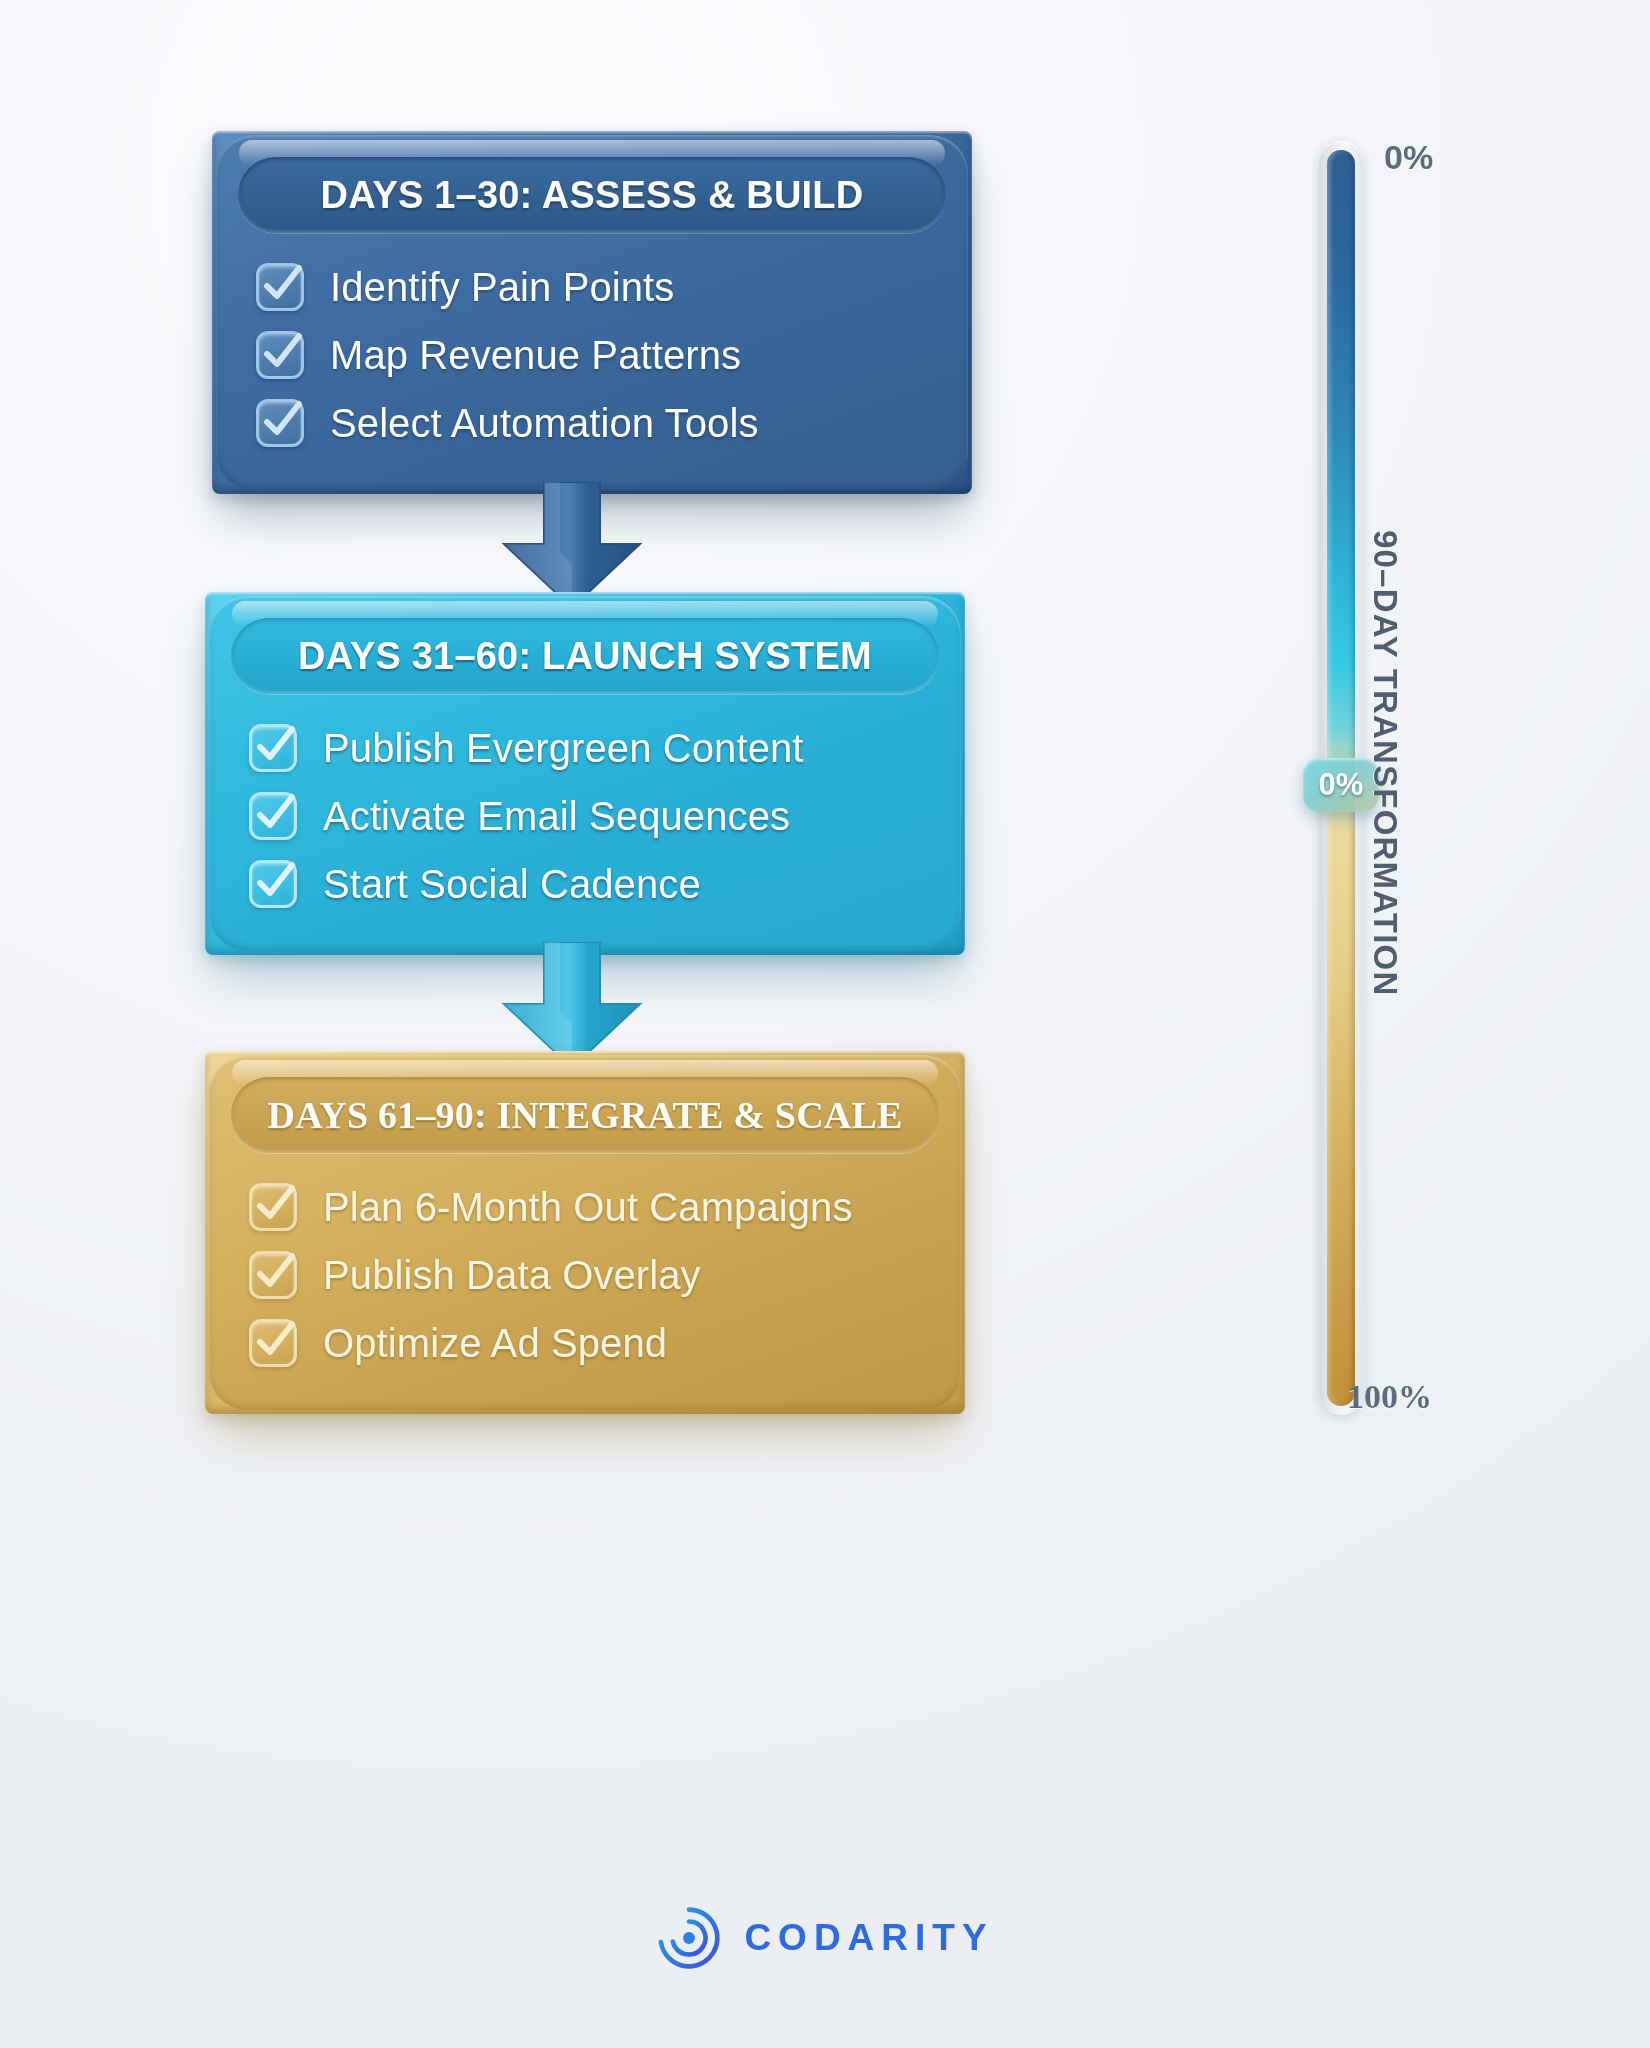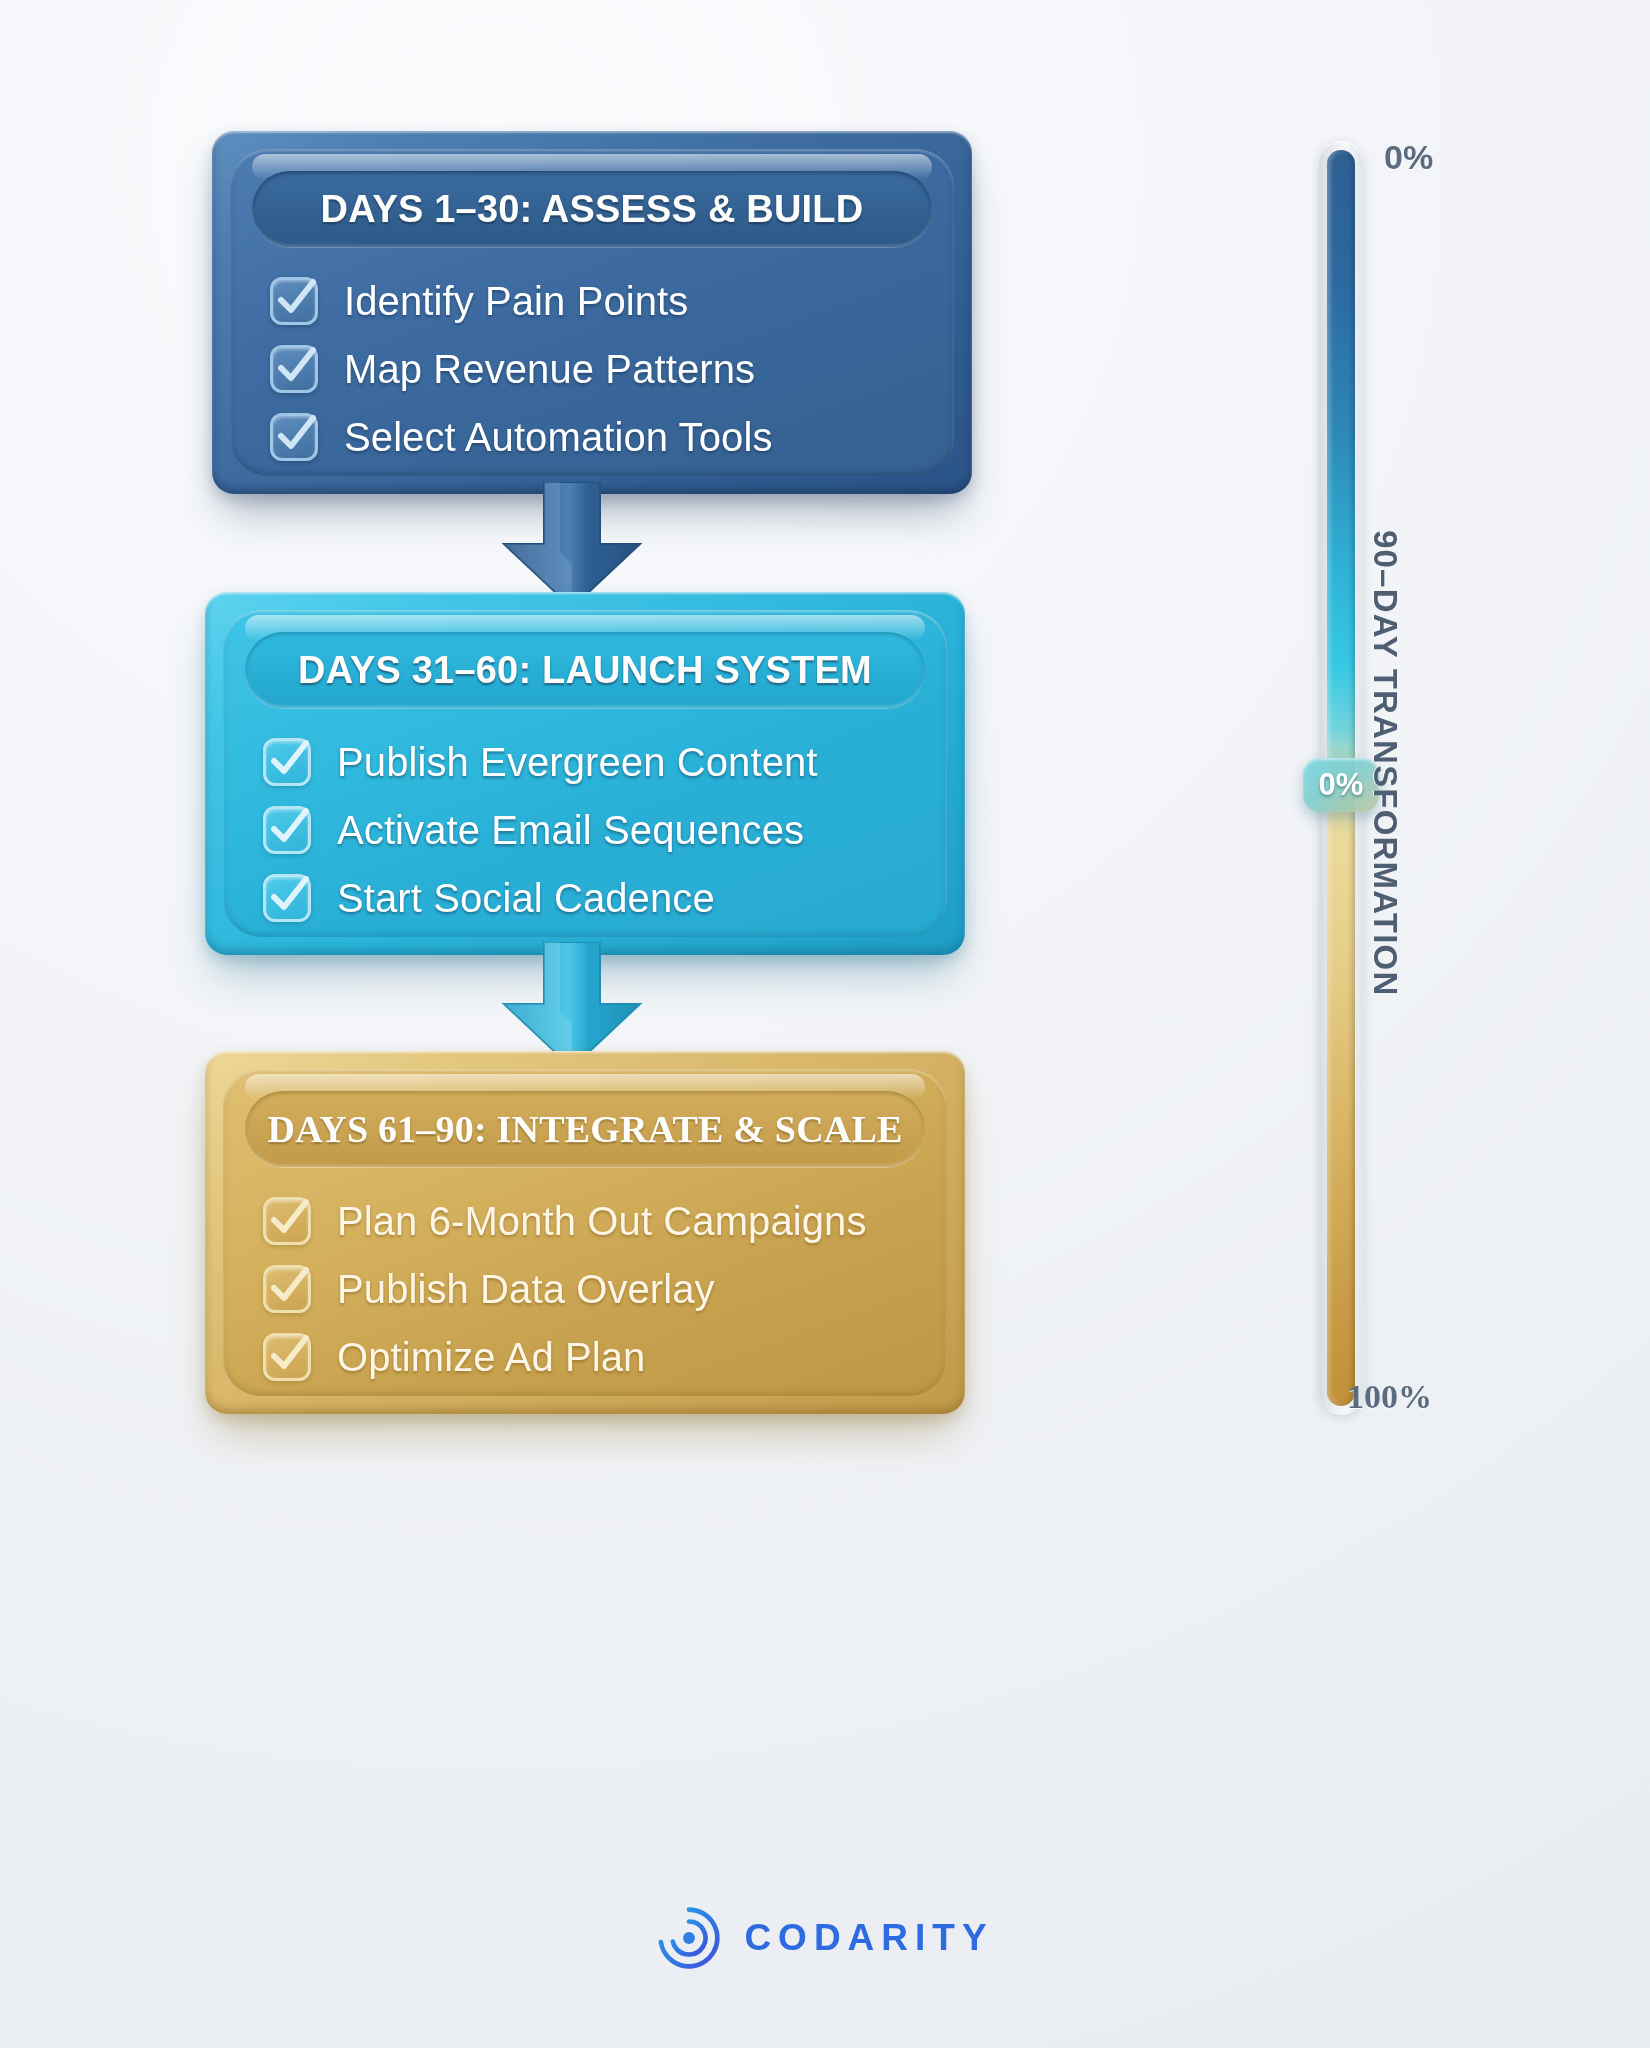--- a/index.html
+++ b/index.html
@@ -9,23 +9,23 @@
       radial-gradient(130% 100% at 30% 8%, #fbfcfe 0%, #f2f4f7 45%, #e9ecf1 100%);
     font-family:"Liberation Sans", sans-serif;
     overflow:hidden;
     position:relative;
   }
   .stage{position:absolute;inset:0;}
 
   
   .card{
     position:absolute;
-    border-radius:22px;
+    border-radius:8px;
     box-sizing:border-box;
-    padding:18px;
+    padding:4px;
   }
   .card-inner{
     width:100%;height:100%;
     border-radius:38px;
     box-sizing:border-box;
     position:relative;
     overflow:hidden;
   }
   .gloss{
     position:absolute;left:3%;right:3%;top:5px;height:26px;
@@ -329,21 +329,21 @@
               </svg>
           </span>
           <span class="row-label">Publish Data Overlay</span>
         </div>
         <div class="row">
           <span class="chk">
             <svg viewBox="0 0 50 50">
                 <path d="M10 26 L20 36 L42 8" fill="none" stroke="#f7ecc9" stroke-width="6" stroke-linecap="round" stroke-linejoin="round"></path>
               </svg>
           </span>
-          <span class="row-label">Optimize Ad Plan</span>
+          <span class="row-label">Optimize Ad Spend</span>
         </div>
       </div>
     </div>
   </div>
 
   <div id="progress-wrap">
     <div class="track"></div>
     <div class="fill"></div>
   </div>
 

